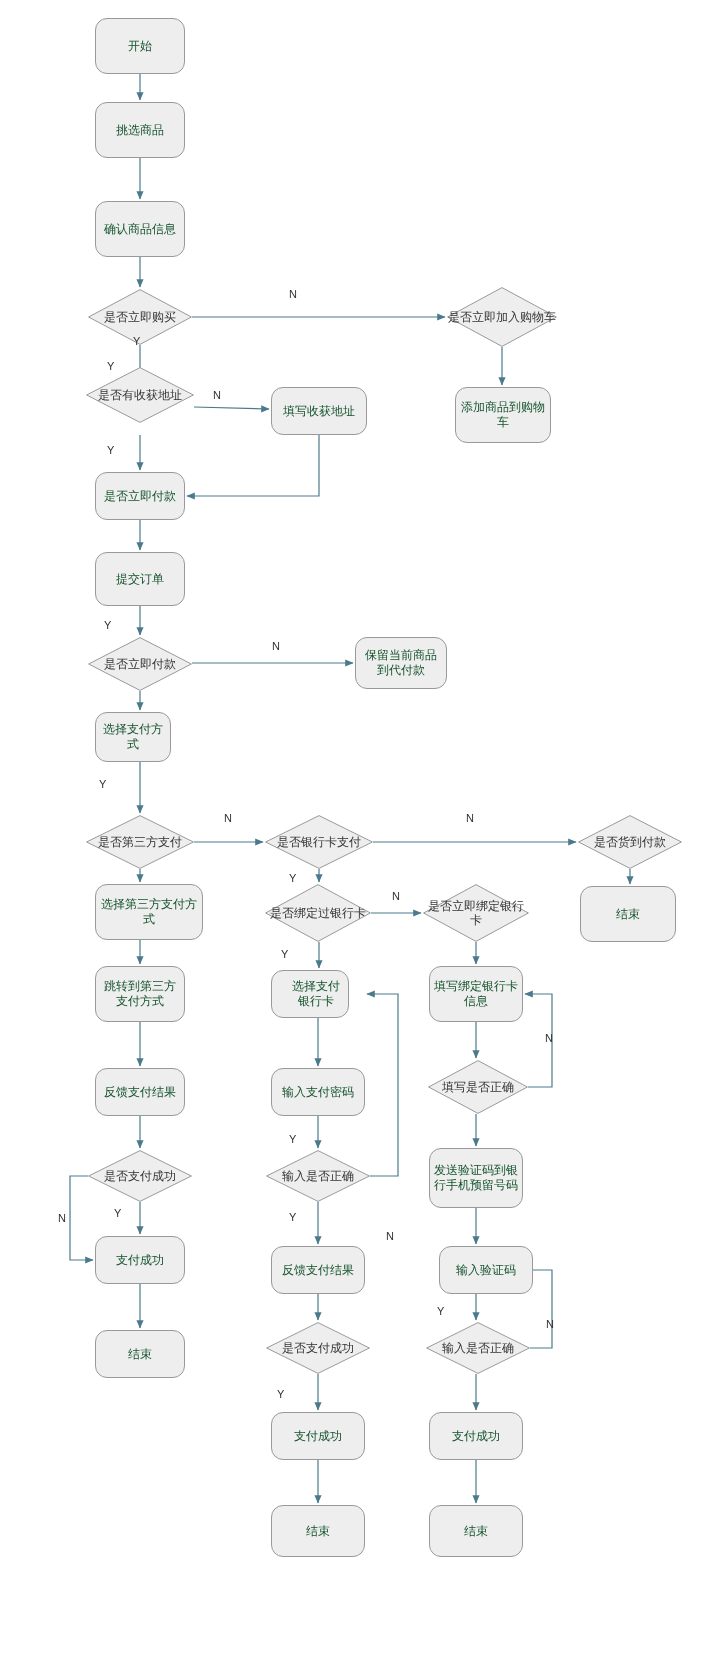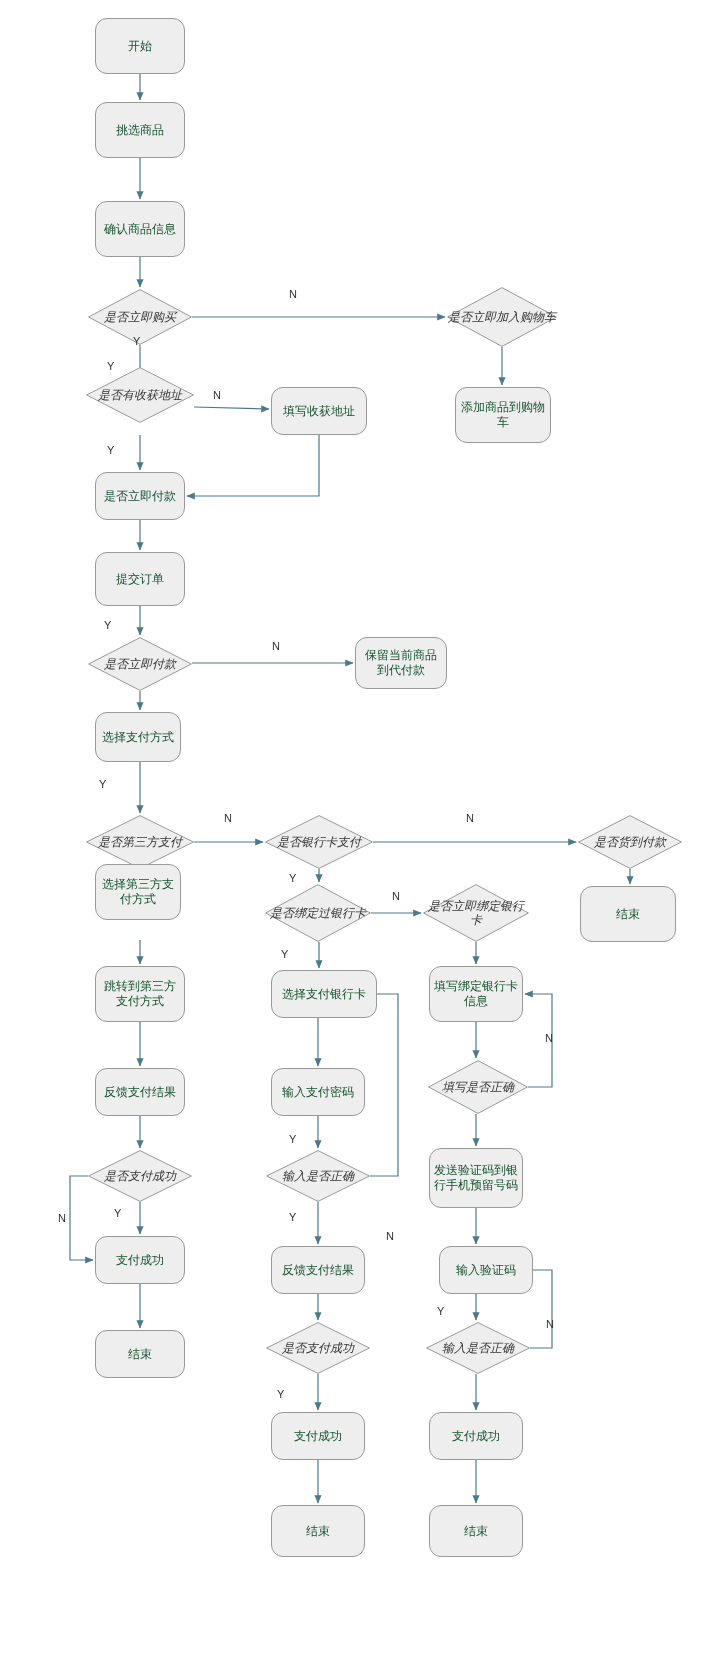--- a/index.html
+++ b/index.html
@@ -45,21 +45,20 @@
     border-radius: 12px;
   }
   .node .label {
     display: block;
     padding: 0 4px;
     width: 100%;
   }
   .diamond-wrap {
     position: absolute;
     box-sizing: border-box;
-    font-style: italic;
   }
   .diamond-shape {
     position: absolute;
     left: 0;
     top: 0;
     width: 100%;
     height: 100%;
   }
   .diamond-wrap .label {
     position: absolute;
@@ -222,21 +221,21 @@
       </div>
       <div class="diamond-wrap" style="left: 88px; top: 637px; width: 104px; height: 54px;">
         <svg class="diamond-shape" viewBox="0 0 104 54" preserveAspectRatio="none">
           <polygon points="52,0.6 103.4,27 52,53.4 0.6,27" fill="#eeeeee" stroke="#999999" stroke-width="1"></polygon>
         </svg>
         <span class="label">是否立即付款</span>
       </div>
       <div class="node process" style="left: 355px; top: 637px; width: 92px; height: 52px; background: rgb(238, 238, 238); border-color: rgb(153, 153, 153);">
         <span class="label">保留当前商品到代付款</span>
       </div>
-      <div class="node process" style="left: 95px; top: 712px; width: 86px; height: 50px; background: rgb(238, 238, 238); border-color: rgb(153, 153, 153);">
+      <div class="node process" style="left: 95px; top: 712px; width: 76px; height: 50px; background: rgb(238, 238, 238); border-color: rgb(153, 153, 153);">
         <span class="label">选择支付方式</span>
       </div>
       <div class="diamond-wrap" style="left: 86px; top: 815px; width: 108px; height: 54px;">
         <svg class="diamond-shape" viewBox="0 0 108 54" preserveAspectRatio="none">
           <polygon points="54,0.6 107.4,27 54,53.4 0.6,27" fill="#eeeeee" stroke="#999999" stroke-width="1"></polygon>
         </svg>
         <span class="label">是否第三方支付</span>
       </div>
       <div class="diamond-wrap" style="left: 265px; top: 815px; width: 108px; height: 54px;">
         <svg class="diamond-shape" viewBox="0 0 108 54" preserveAspectRatio="none">
@@ -246,39 +245,39 @@
       </div>
       <div class="diamond-wrap" style="left: 578px; top: 815px; width: 104px; height: 54px;">
         <svg class="diamond-shape" viewBox="0 0 104 54" preserveAspectRatio="none">
           <polygon points="52,0.6 103.4,27 52,53.4 0.6,27" fill="#eeeeee" stroke="#999999" stroke-width="1"></polygon>
         </svg>
         <span class="label">是否货到付款</span>
       </div>
       <div class="node terminator" style="left: 580px; top: 886px; width: 96px; height: 56px; background: rgb(238, 238, 238); border-color: rgb(153, 153, 153);">
         <span class="label">结束</span>
       </div>
-      <div class="node process" style="left: 95px; top: 864px; width: 86px; height: 56px; background: rgb(238, 238, 238); border-color: rgb(153, 153, 153);">
+      <div class="node process" style="left: 95px; top: 884px; width: 108px; height: 56px; background: rgb(238, 238, 238); border-color: rgb(153, 153, 153);">
         <span class="label">选择第三方支付方式</span>
       </div>
       <div class="diamond-wrap" style="left: 265px; top: 884px; width: 106px; height: 58px;">
         <svg class="diamond-shape" viewBox="0 0 106 58" preserveAspectRatio="none">
           <polygon points="53,0.6 105.4,29 53,57.4 0.6,29" fill="#eeeeee" stroke="#999999" stroke-width="1"></polygon>
         </svg>
         <span class="label">是否绑定过银行卡</span>
       </div>
       <div class="diamond-wrap" style="left: 423px; top: 884px; width: 106px; height: 58px;">
         <svg class="diamond-shape" viewBox="0 0 106 58" preserveAspectRatio="none">
           <polygon points="53,0.6 105.4,29 53,57.4 0.6,29" fill="#eeeeee" stroke="#999999" stroke-width="1"></polygon>
         </svg>
         <span class="label">是否立即绑定银行卡</span>
       </div>
       <div class="node process" style="left: 95px; top: 966px; width: 90px; height: 56px; background: rgb(238, 238, 238); border-color: rgb(153, 153, 153);">
         <span class="label">跳转到第三方支付方式</span>
       </div>
-      <div class="node process" style="left: 271px; top: 970px; width: 106px; height: 48px; background: rgb(238, 238, 238); border-color: rgb(153, 153, 153);">
+      <div class="node process" style="left: 271px; top: 970px; width: 78px; height: 48px; background: rgb(238, 238, 238); border-color: rgb(153, 153, 153); padding-left: 12px;">
         <span class="label">选择支付银行卡</span>
       </div>
       <div class="node process" style="left: 429px; top: 966px; width: 94px; height: 56px; background: rgb(238, 238, 238); border-color: rgb(153, 153, 153);">
         <span class="label">填写绑定银行卡信息</span>
       </div>
       <div class="node process" style="left: 95px; top: 1068px; width: 90px; height: 48px; background: rgb(238, 238, 238); border-color: rgb(153, 153, 153);">
         <span class="label">反馈支付结果</span>
       </div>
       <div class="node process" style="left: 271px; top: 1068px; width: 94px; height: 48px; background: rgb(238, 238, 238); border-color: rgb(153, 153, 153);">
         <span class="label">输入支付密码</span>

